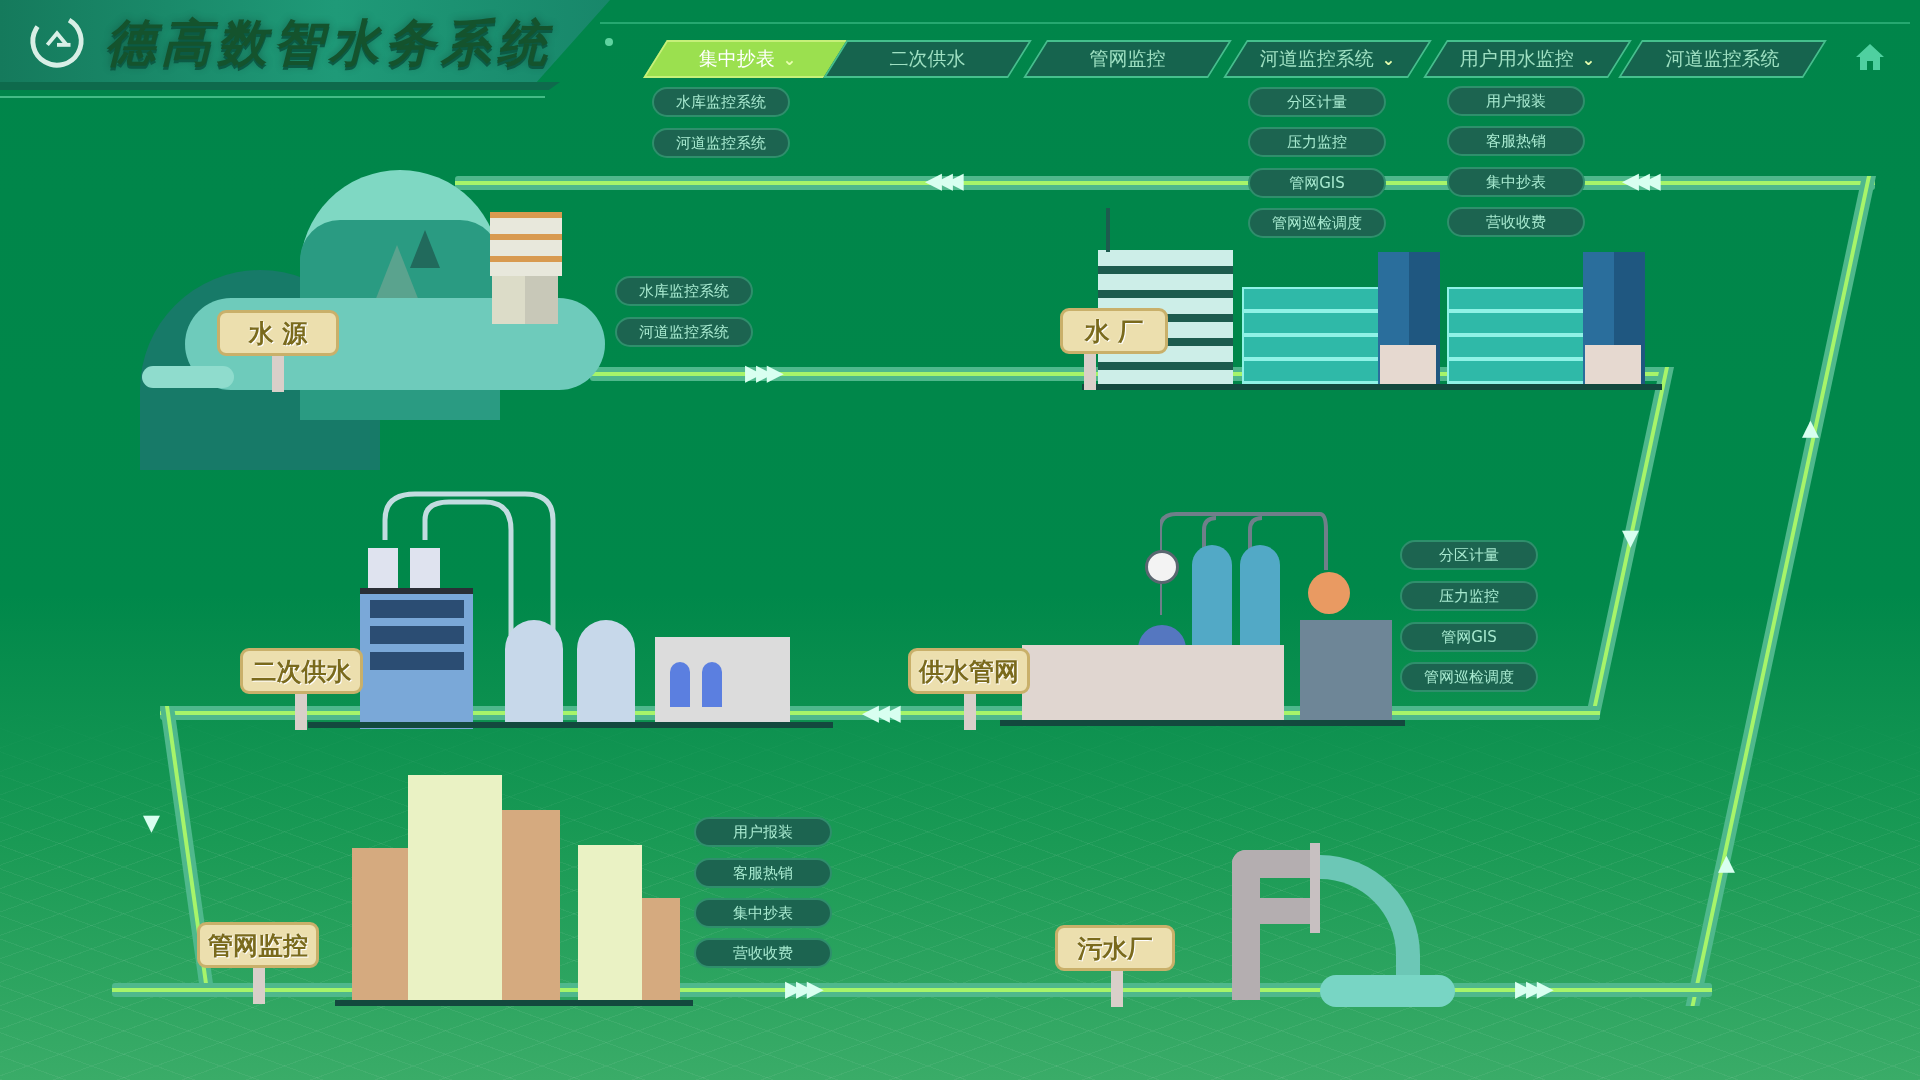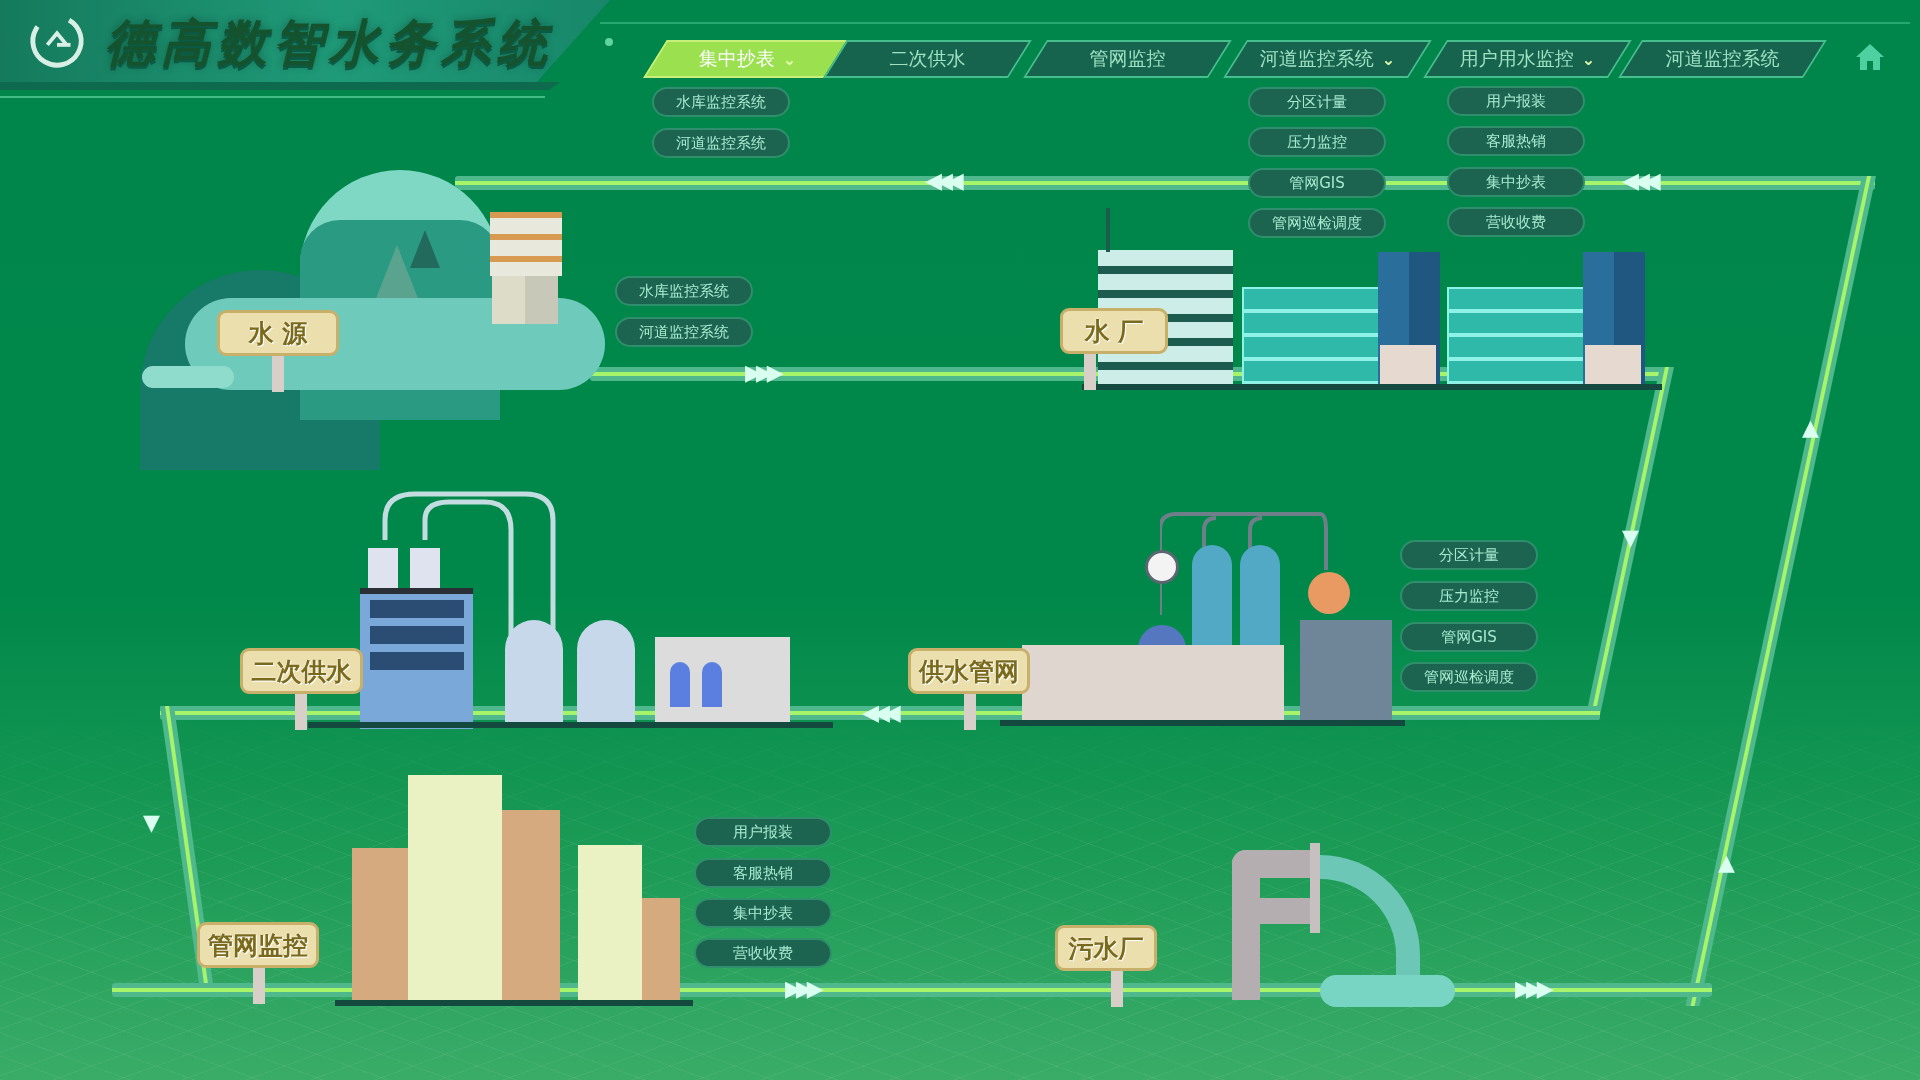--- a/index.html
+++ b/index.html
@@ -205,14 +205,14 @@
 <div class="pill" style="left:694px;top:858px;">客服热销</div>
 <div class="pill" style="left:694px;top:898px;">集中抄表</div>
 <div class="pill" style="left:694px;top:938px;">营收收费</div>
 
 <div class="abs" style="left:1232px;top:850px;width:28px;height:150px;background:#b4aeb0;border-radius:14px 0 0 0;"></div>
 <div class="abs" style="left:1232px;top:850px;width:80px;height:28px;background:#b4aeb0;border-radius:14px 0 0 0;"></div>
 <div class="abs" style="left:1258px;top:898px;width:54px;height:26px;background:#b4aeb0;"></div>
 <div class="abs" style="left:1310px;top:843px;width:10px;height:90px;background:#c7c0c1;"></div>
 <div class="abs" style="left:1320px;top:855px;width:100px;height:130px;border:24px solid #6cc7b6;border-left:none;border-bottom:none;border-radius:0 100px 0 0;box-sizing:border-box;"></div>
 <div class="abs" style="left:1320px;top:975px;width:135px;height:32px;background:#78d5c4;border-radius:16px;"></div>
-<div class="sign" style="left:1055px;top:925px;width:102px;">污水厂</div>
+<div class="sign" style="left:1055px;top:925px;width:120px;">污水厂</div>
 <div class="post" style="left:1111px;top:971px;"></div>
 
 </body></html>

